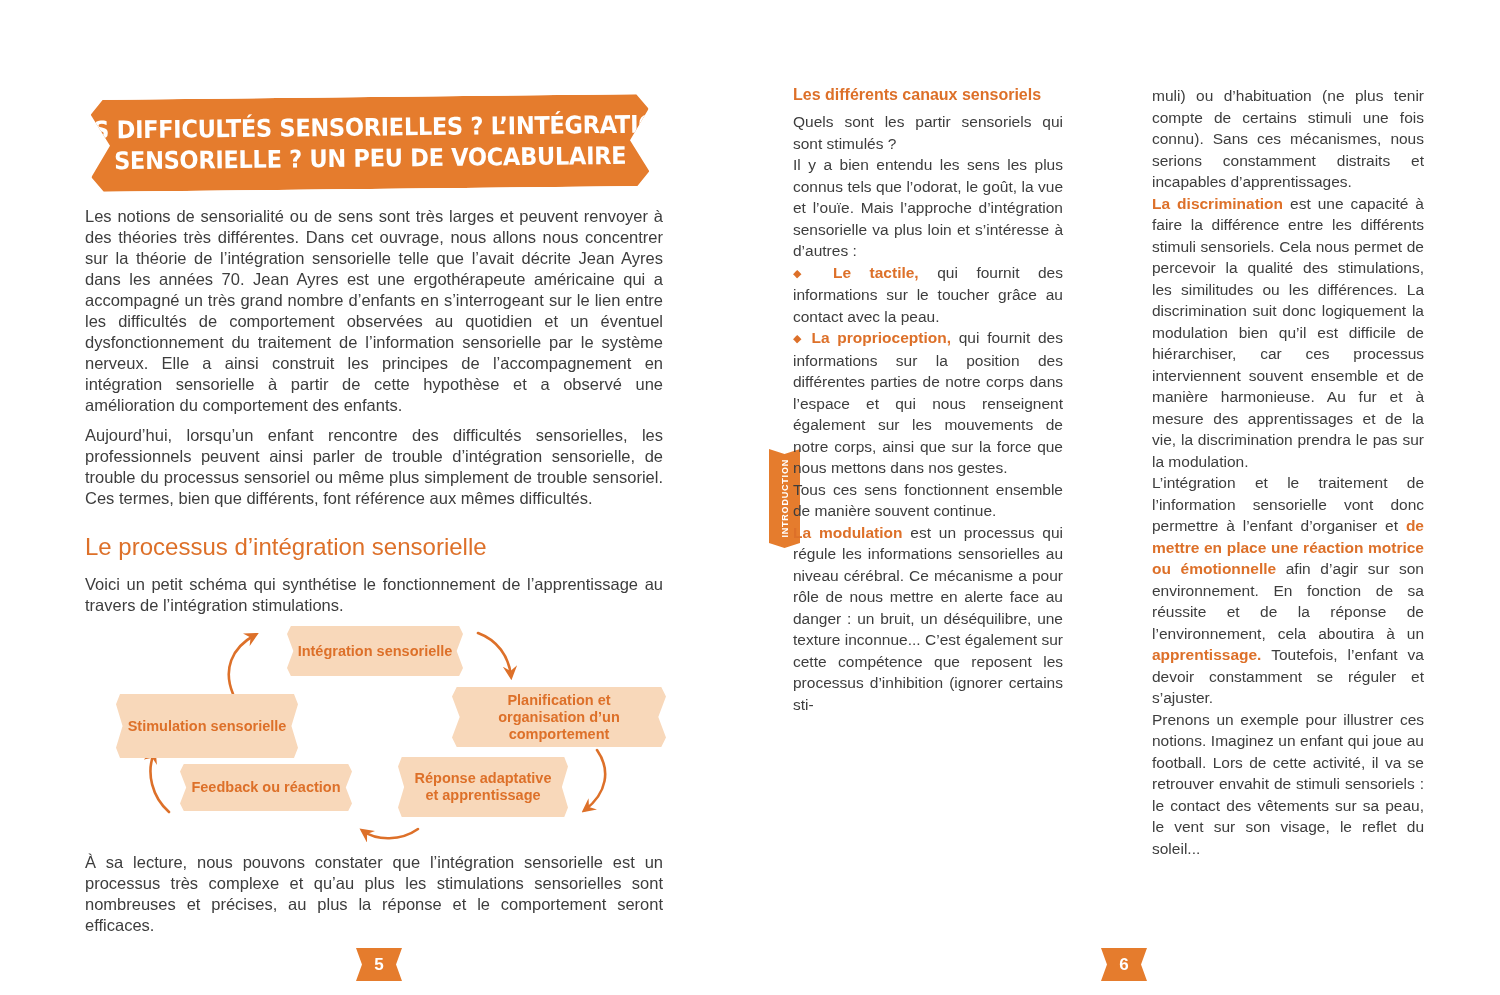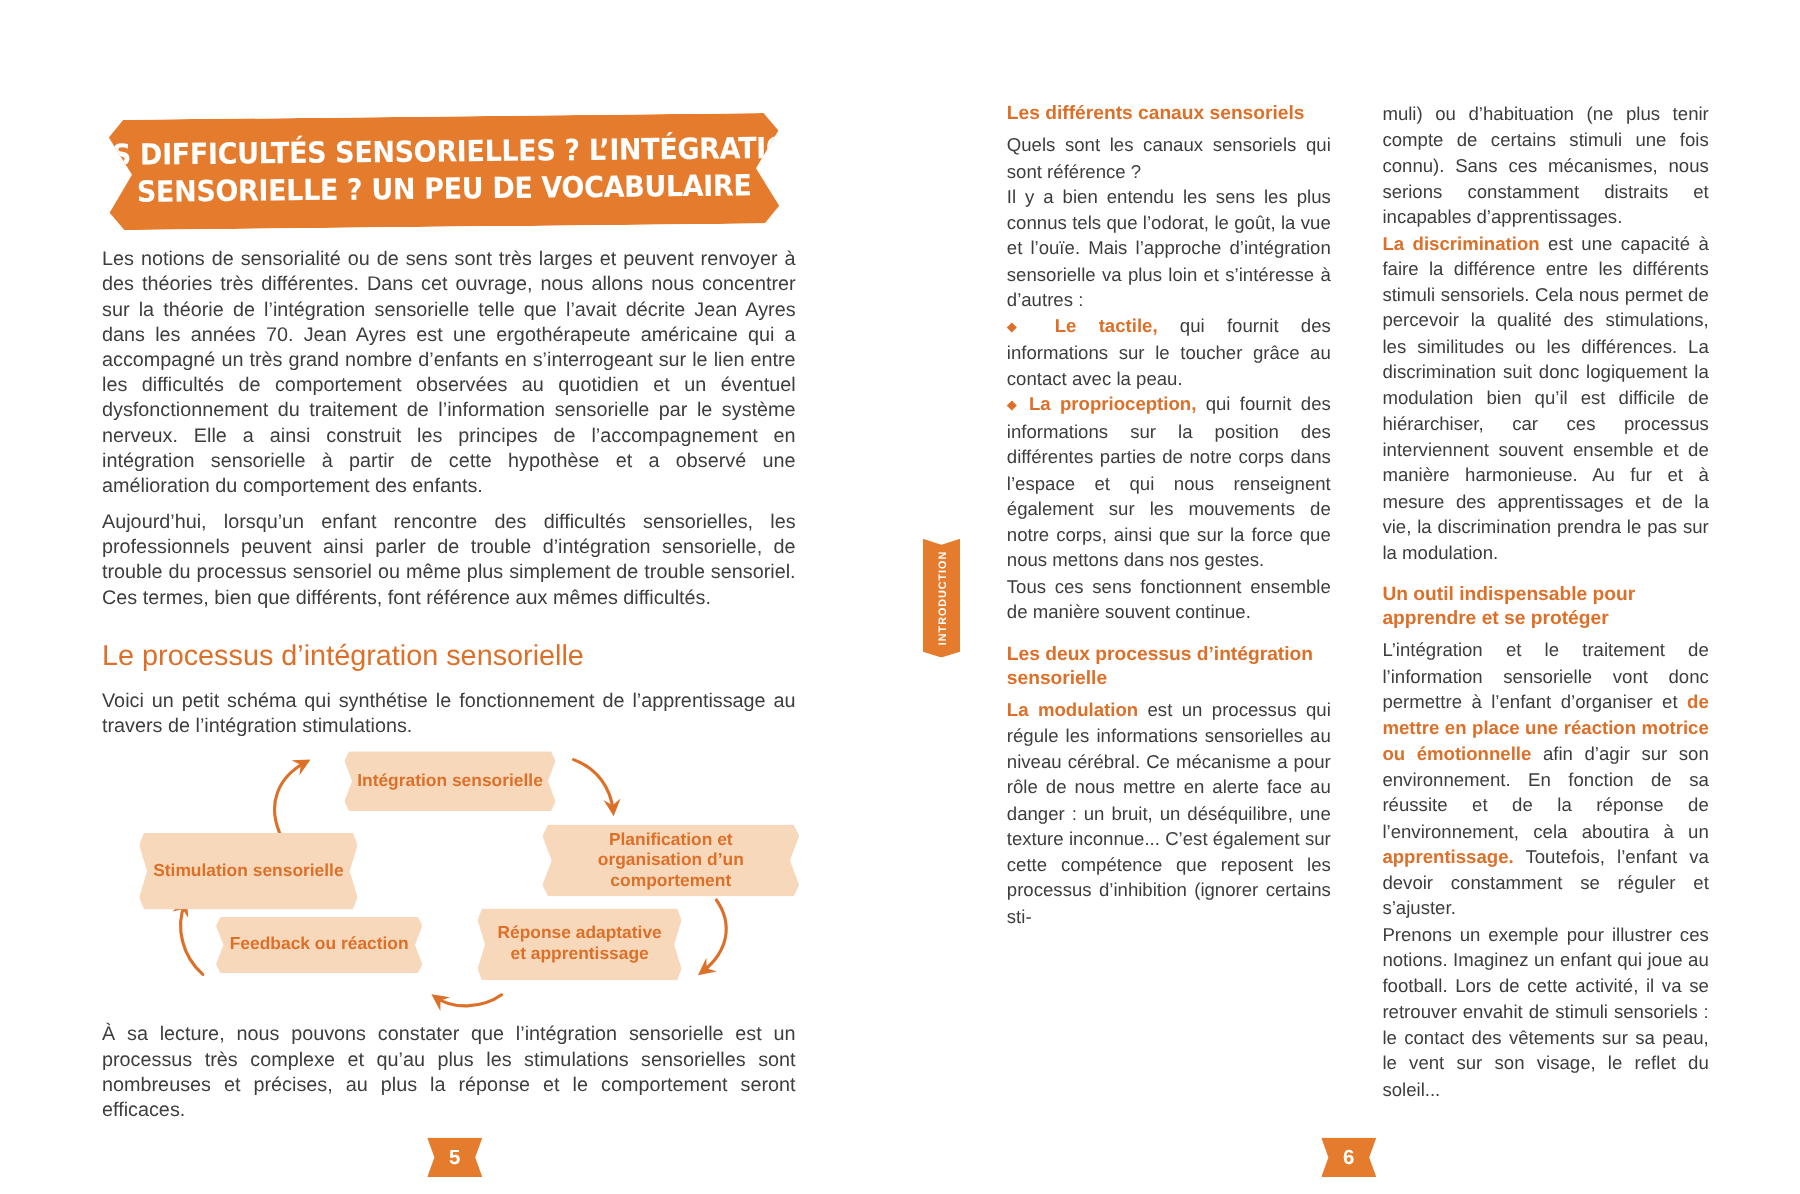--- a/index.html
+++ b/index.html
@@ -59,21 +59,21 @@
   .tab{
     position:absolute;left:769px;top:449px;width:31px;height:99px;background:var(--orange);
     clip-path:polygon(0 0,50% 5%,100% 0,100% 95%,50% 100%,0 95%);
     display:flex;align-items:center;justify-content:center;
   }
   .tab span{
     writing-mode:vertical-rl;transform:rotate(180deg);
     color:#fff;font-size:9px;font-weight:bold;letter-spacing:0.8px;white-space:nowrap;
   }
   .col{position:absolute;top:85px;font-size:15.5px;line-height:21.5px;text-align:justify;color:var(--ink);}
-  .col1{left:839px;width:270px;}
+  .col1{left:793px;width:270px;}
   .col2{left:1152px;width:272px;}
   .col-h{font-size:16px;font-weight:bold;color:var(--orange-text);line-height:20px;text-align:left;}
   .col-h.mt{margin-top:14px;}
   .col-h.mb{margin-bottom:6px;}
   .col p{margin-top:0;}
   .gap{margin-top:9px;}
   .bullet{margin-top:8px;}
   .diamond{color:var(--orange-text);font-size:11px;vertical-align:1px;}
   .lead{color:var(--orange-text);font-weight:bold;}
   .emph{color:var(--orange-text);font-weight:bold;}
@@ -125,40 +125,38 @@
       <span>5</span>
     </div>
   </div>
 
   <div class="tab">
     <span>INTRODUCTION</span>
   </div>
 
   <div class="col col1">
     <h3 class="col-h mb">Les différents canaux sensoriels</h3>
-    <p>Quels sont les canaux sensoriels qui sont référence ?</p>
+    <p>Quels sont les partir sensoriels qui sont stimulés ?</p>
     <p>Il y a bien entendu les sens les plus connus tels que l’odorat, le goût, la vue et l’ouïe. Mais l’approche d’intégration sensorielle va plus loin et s’intéresse à d’autres :</p>
 
     <p class="bullet"><span class="diamond">◆ </span><span class="lead">Le tactile,</span><span> qui fournit des informations sur le toucher grâce au contact avec la peau.</span></p>
 
     <p class="bullet"><span class="diamond">◆ </span><span class="lead">La proprioception,</span><span> qui fournit des informations sur la position des différentes parties de notre corps dans l’espace et qui nous renseignent également sur les mouvements de notre corps, ainsi que sur la force que nous mettons dans nos gestes.</span></p>
 
 
     <p class="gap">Tous ces sens fonctionnent ensemble de manière souvent continue.</p>
 
-    <h3 class="col-h mt mb">Les deux processus d’intégration sensorielle</h3>
     <p><span class="lead">La modulation</span><span> est un processus qui régule les informations sensorielles au niveau cérébral. Ce mécanisme a pour rôle de nous mettre en alerte face au danger : un bruit, un déséquilibre, une texture inconnue... C’est également sur cette compétence que reposent les processus d’inhibition (ignorer certains sti-</span></p>
   </div>
 
   <div class="col col2">
     <p>muli) ou d’habituation (ne plus tenir compte de certains stimuli une fois connu). Sans ces mécanismes, nous serions constamment distraits et incapables d’apprentissages.</p>
 
     <p class="gap"><span class="lead">La discrimination</span><span> est une capacité à faire la différence entre les différents stimuli sensoriels. Cela nous permet de percevoir la qualité des stimulations, les similitudes ou les différences. La discrimination suit donc logiquement la modulation bien qu’il est difficile de hiérarchiser, car ces processus interviennent souvent ensemble et de manière harmonieuse. Au fur et à mesure des apprentissages et de la vie, la discrimination prendra le pas sur la modulation.</span></p>
 
-    <h3 class="col-h mt mb">Un outil indispensable pour apprendre et se protéger</h3>
 
     <p><span>L’intégration et le traitement de l’information sensorielle vont donc permettre à l’enfant d’organiser et </span><span class="emph">de mettre en place une réaction motrice ou émotionnelle</span><span> afin d’agir sur son environnement. En fonction de sa réussite et de la réponse de l’environnement, cela aboutira à un </span><span class="emph">apprentissage.</span><span> Toutefois, l’enfant va devoir constamment se réguler et s’ajuster.</span></p>
 
     <p class="gap">Prenons un exemple pour illustrer ces notions. Imaginez un enfant qui joue au football. Lors de cette activité, il va se retrouver envahit de stimuli sensoriels : le contact des vêtements sur sa peau, le vent sur son visage, le reflet du soleil...</p>
   </div>
 
   <div class="badge badge-right">
     <span>6</span>
   </div>
 

